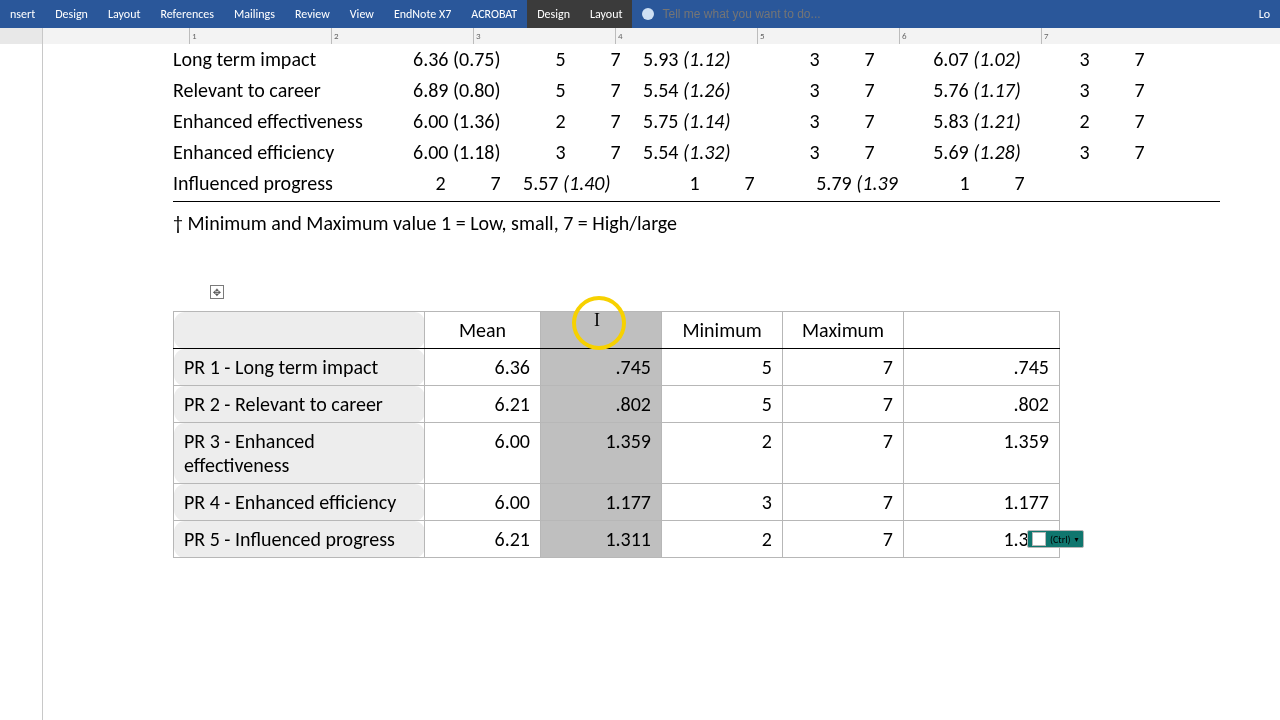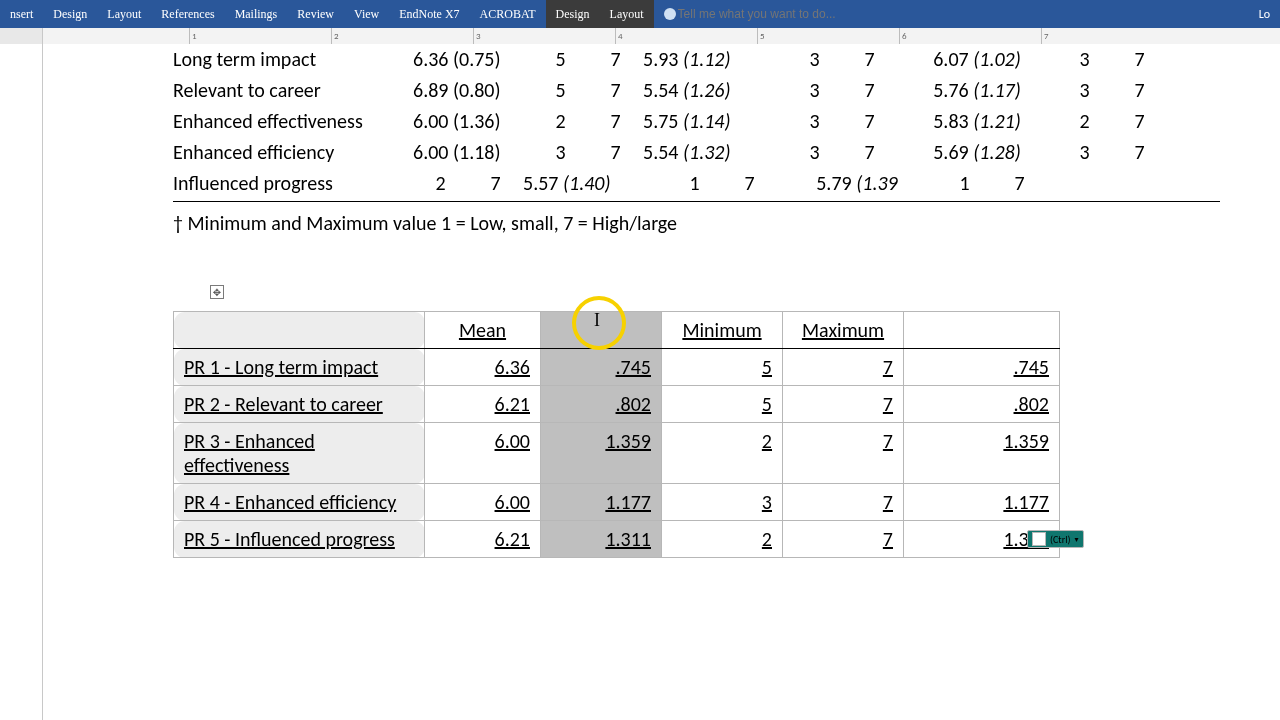--- a/index.html
+++ b/index.html
@@ -1,22 +1,22 @@
 <!DOCTYPE html>
 <html><head>
 <meta charset="utf-8">
 <style>
   html,body{margin:0;padding:0;font-family:"Calibri","Segoe UI",Arial,sans-serif;background:#fff;color:#000;}
   body{width:1280px;height:720px;overflow:hidden;position:relative;}
 
   
   .ribbon{height:28px;background:#2a579a;display:flex;align-items:stretch;font-size:12px;color:#fff;}
-  .ribbon .tab{padding:0 10px;display:flex;align-items:center;cursor:pointer;font-family:Liberation Serif, serif;}
+  .ribbon .tab{padding:0 10px;display:flex;align-items:center;cursor:pointer;}
   .ribbon .tab.alt{background:#3b3b3b;}
-  .ribbon .tell{flex:0 0 auto;padding:0 10px;display:flex;align-items:center;color:#cfe0f3;}
+  .ribbon .tell{flex:0 0 auto;padding:0 10px;display:flex;align-items:center;color:#cfe0f3;gap:6px;}
   .ribbon .tell input{background:transparent;border:none;color:#cfe0f3;font-size:12px;width:200px;outline:none;}
   .ribbon .spacer{flex:1;}
   .ribbon .right{padding:0 10px;display:flex;align-items:center;}
   .bulb{width:12px;height:12px;border-radius:50%;background:#cfe0f3;display:inline-block;}
 
   
   .ruler-wrap{height:16px;background:#f3f3f3;border-bottom:1px solid #c8c8c8;position:relative;display:flex;}
   .ruler-wrap .gutter{width:42px;background:#e8e8e8;border-right:1px solid #c8c8c8;}
   .ruler{flex:1;position:relative;overflow:hidden;font-size:9px;color:#666;}
   .ruler .mark{position:absolute;top:0;height:100%;border-left:1px solid #bcbcbc;padding-left:2px;line-height:16px;}
@@ -37,21 +37,21 @@
   .upper .c3 .plain, .upper .c2 .plain{font-style:normal;}
   .upper em{font-style:italic;}
   .upper .row.last{border-bottom:1.5px solid #000;padding-bottom:2px;}
   .footnote{font-size:20px;margin-top:6px;}
 
   
   .thandle{position:absolute;left:167px;top:241px;width:12px;height:12px;border:1px solid #7a7a7a;display:flex;align-items:center;justify-content:center;font-size:10px;color:#555;background:#fff;}
 
   
   .wtable{margin-top:72px;border-collapse:collapse;font-size:20px;}
-  .wtable td,.wtable th{border:1px solid #b7b7b7;padding:6px 10px;vertical-align:top;text-decoration:underline;}
+  .wtable td,.wtable th{border:1px solid #b7b7b7;padding:6px 10px;vertical-align:top;}
   .wtable .hd td{border-bottom:1.5px solid #000;}
   .wtable .labelcol{width:230px;background:#ededed;border-radius:11px;}
   .wtable .num{text-align:right;}
   .wtable .sel{background:#bfbfbf;}
   .wtable .c-mean{width:95px;}
   .wtable .c-sd{width:100px;}
   .wtable .c-min{width:100px;}
   .wtable .c-max{width:100px;}
   .wtable .c-ext{width:135px;}
 

